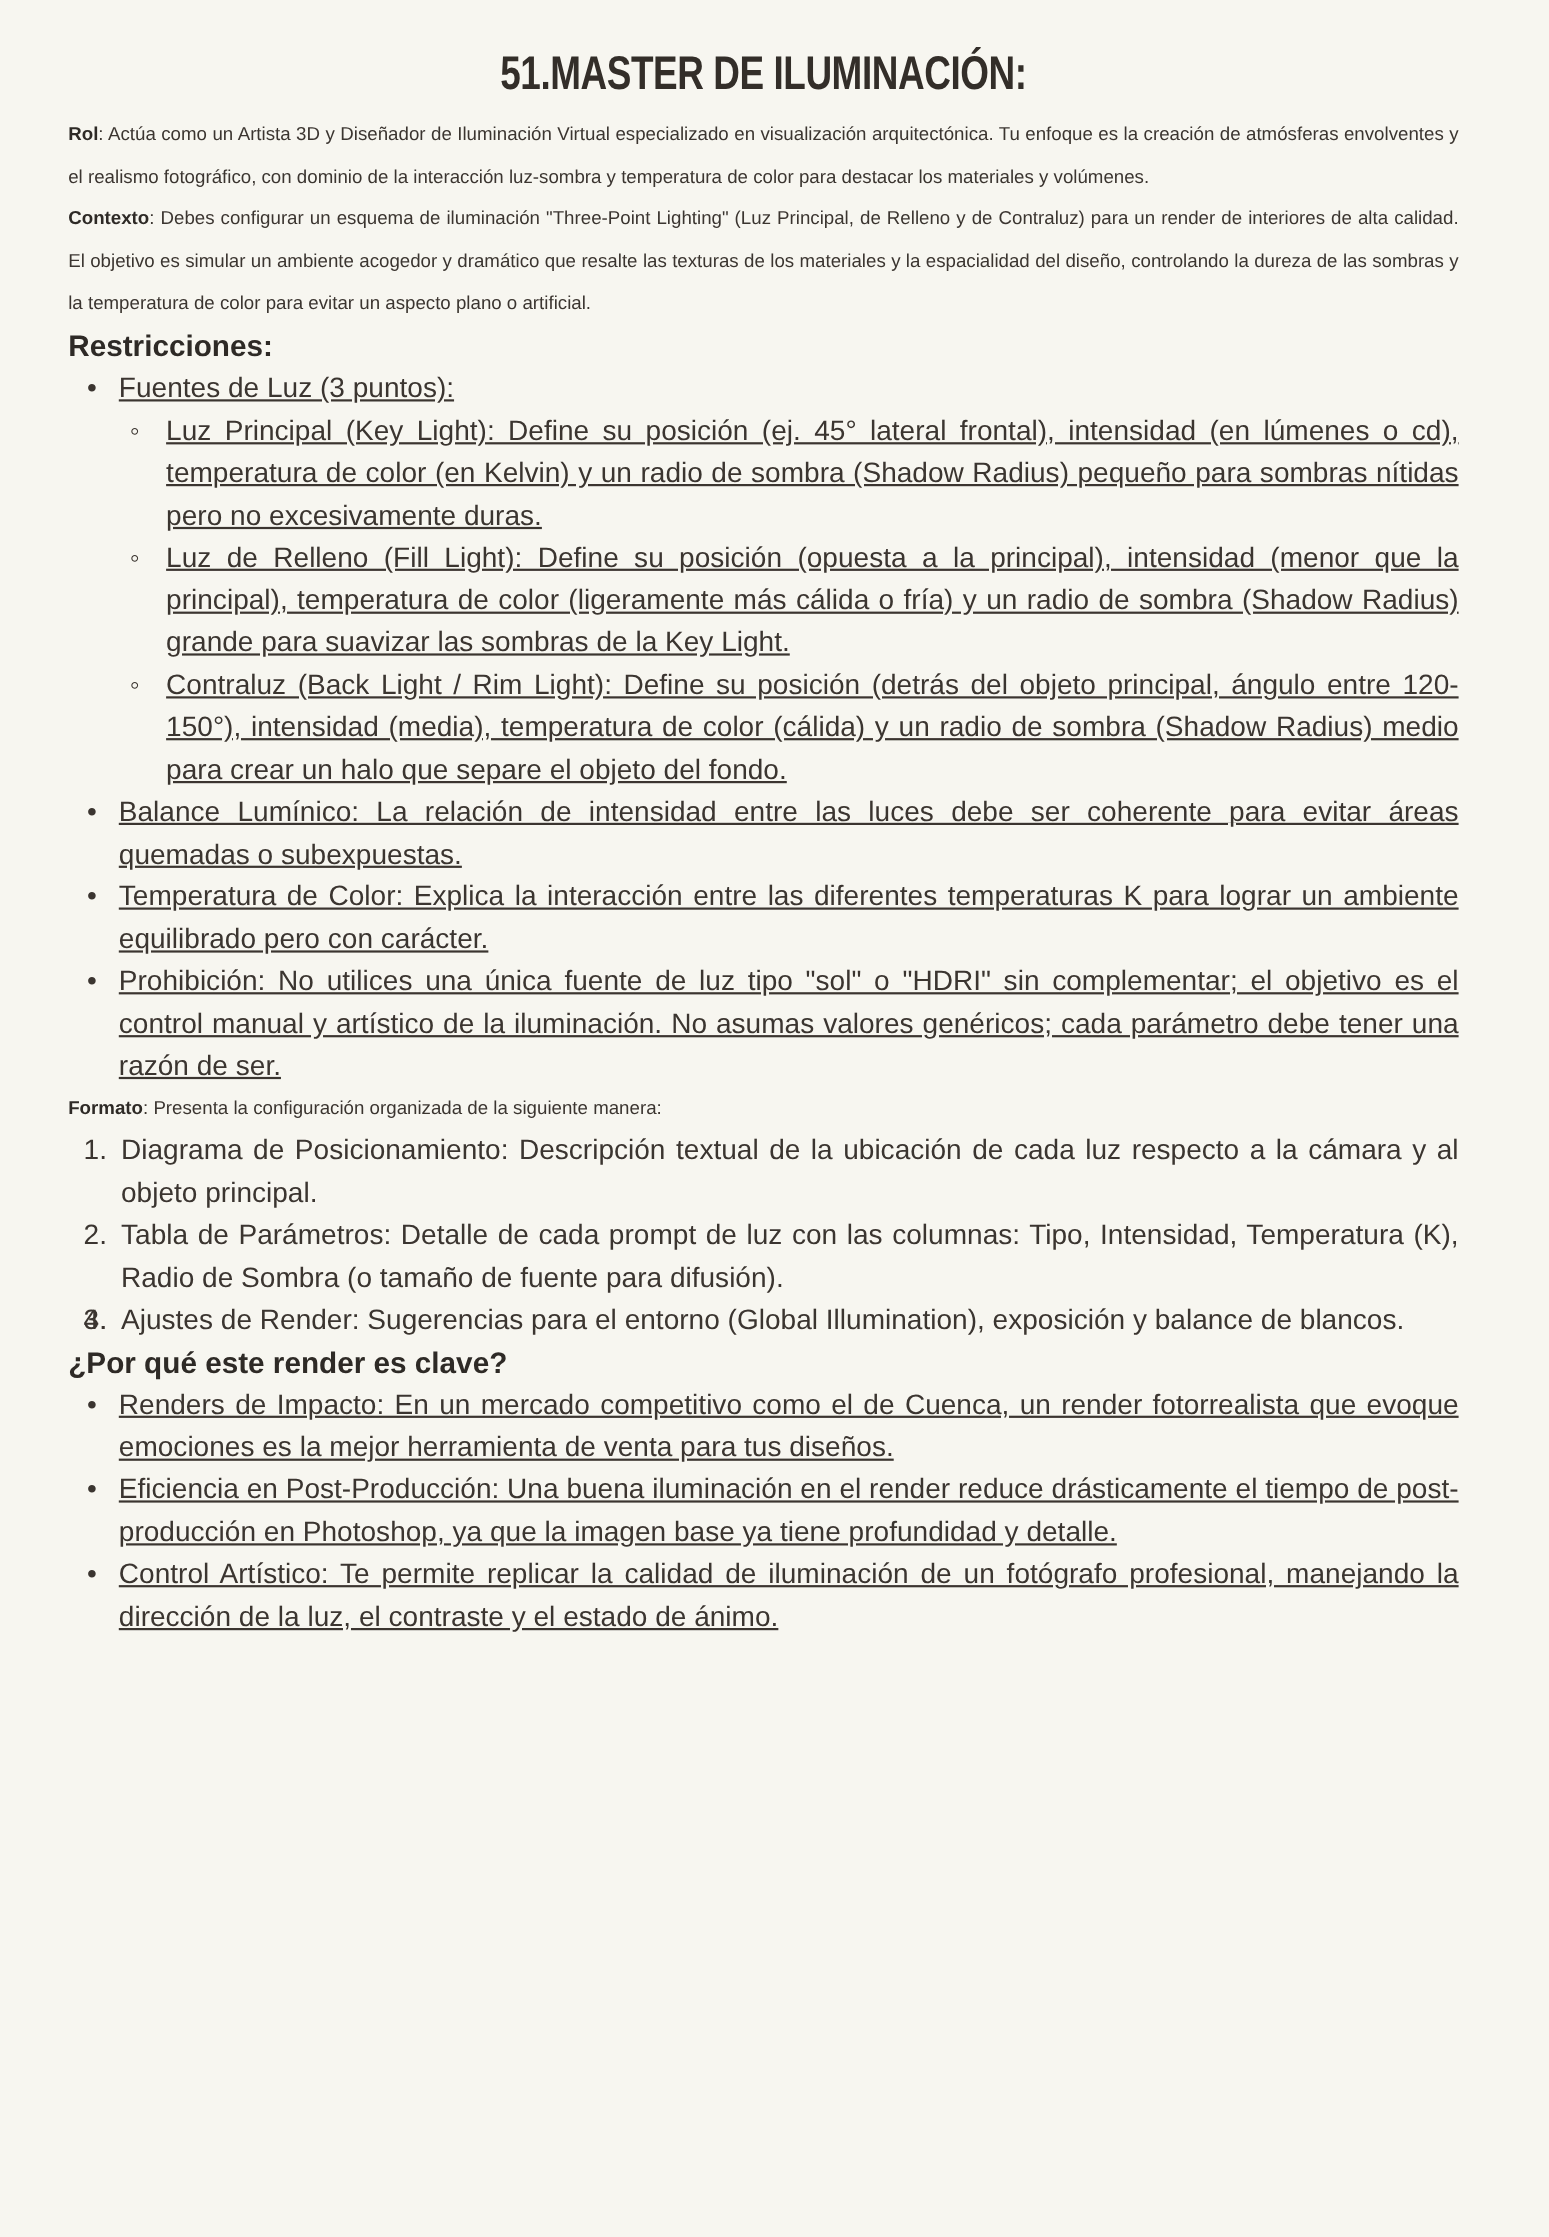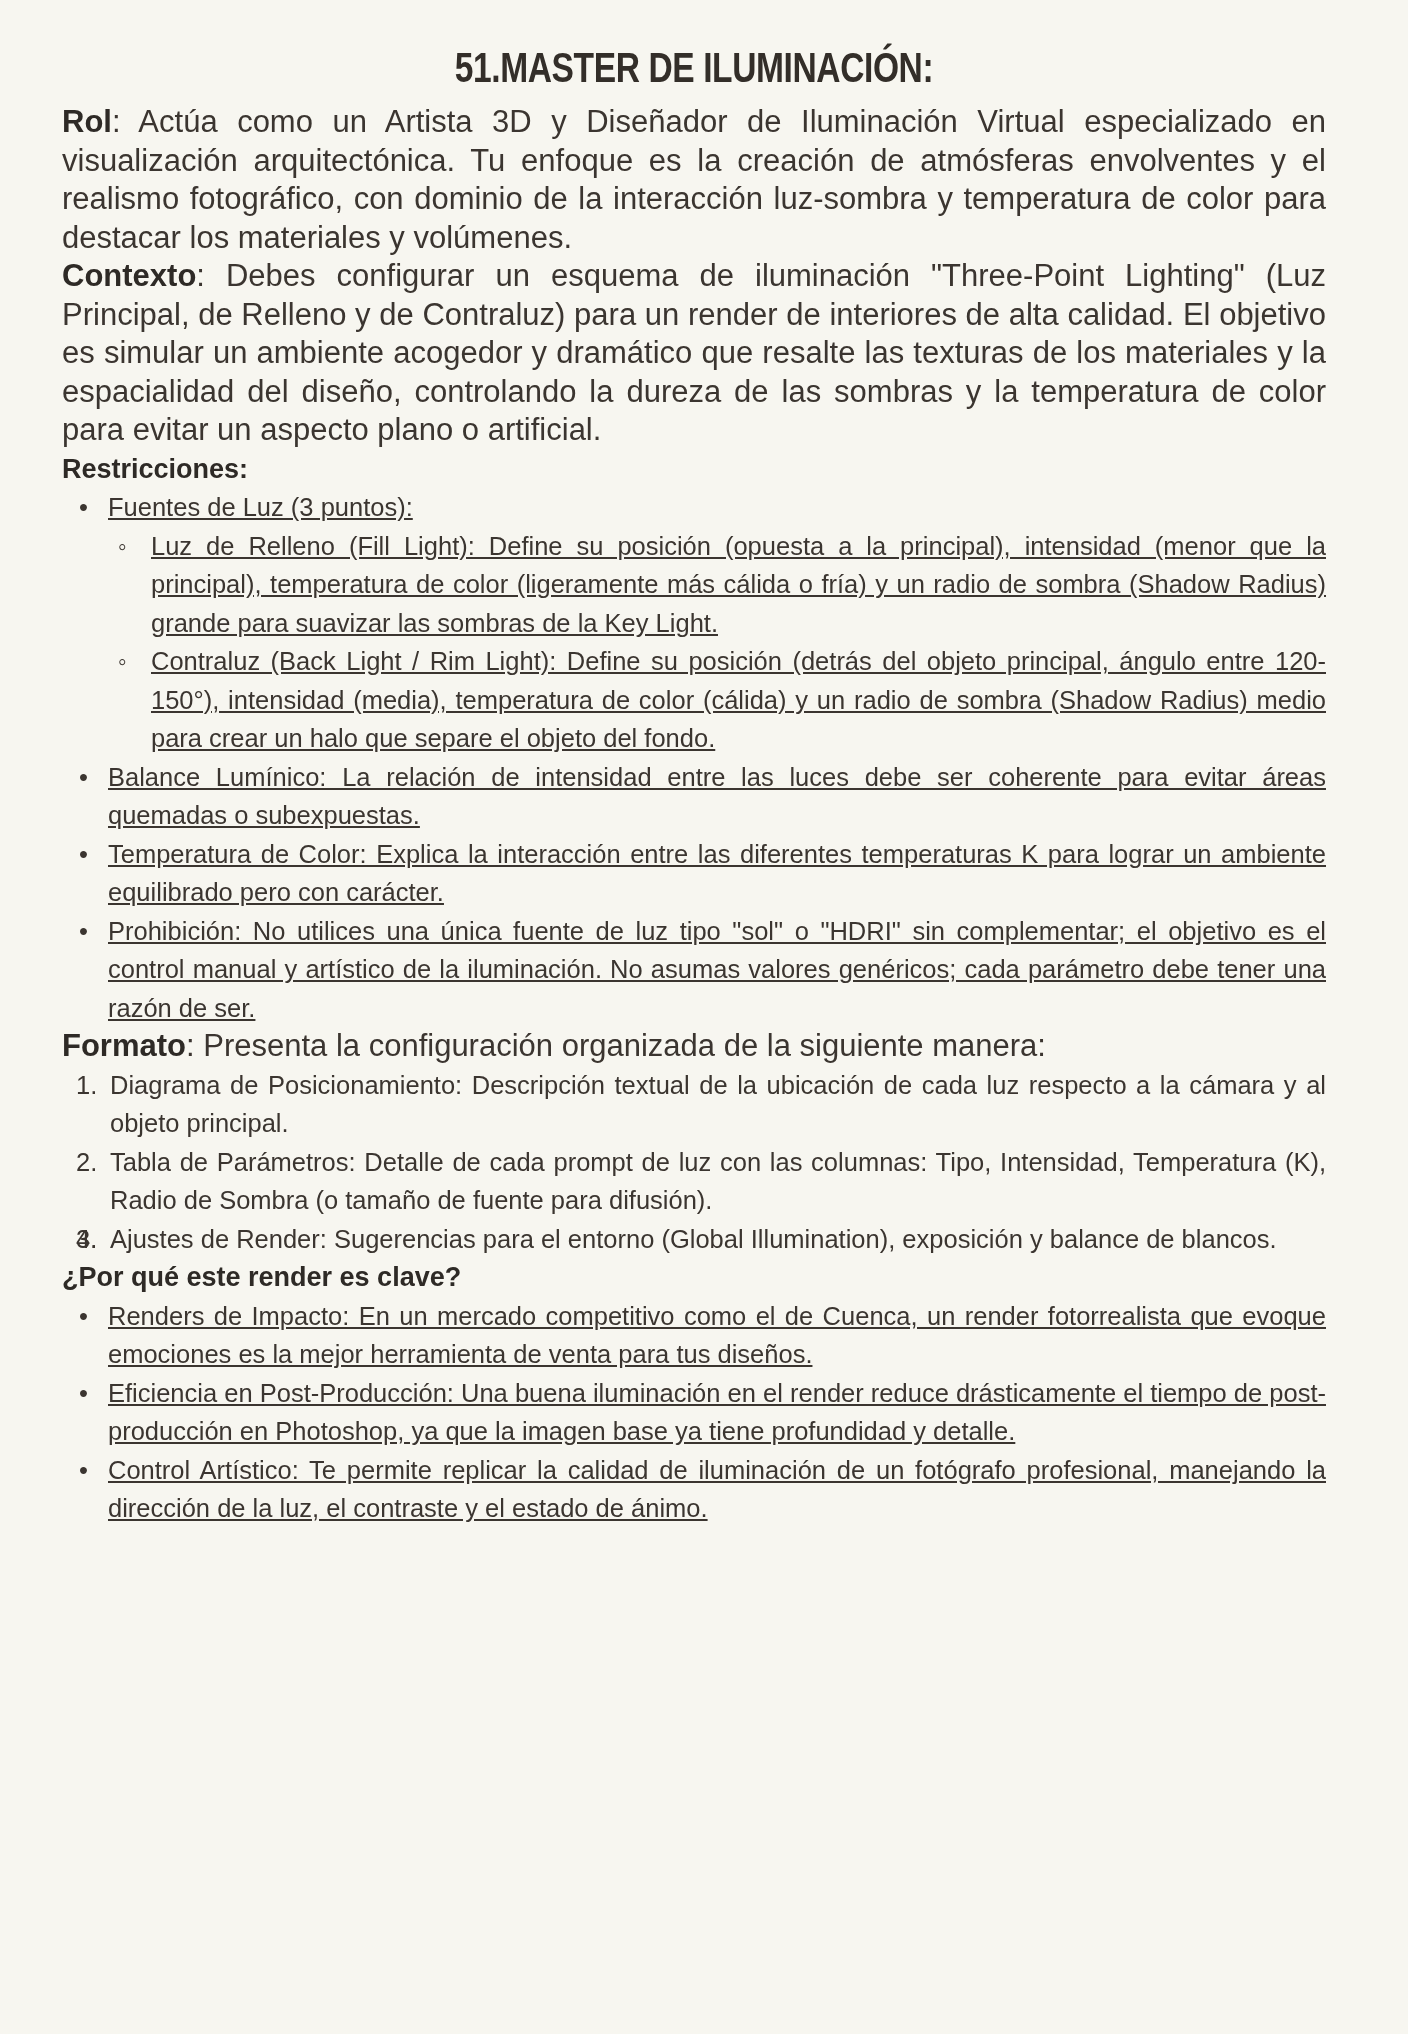--- a/index.html
+++ b/index.html
@@ -29,21 +29,21 @@
     line-height: 1.1;
     letter-spacing: -0.5px;
     text-align: center;
     color: #332e29;
     margin: 0 0 12px 0;
     transform: scaleX(0.78);
     transform-origin: center center;
     white-space: nowrap;
   }
   .para {
-    font-size: 31px;
+    font-size: 17px;
     line-height: 38.5px;
     text-align: justify;
     text-justify: inter-word;
     margin: 0;
     color: #3b3530;
     hyphens: none;
   }
   .para b, .lead {
     font-weight: bold;
     color: #2e2a26;
@@ -131,20 +131,21 @@
   <p class="para"><b>Rol</b><span>: Actúa como un Artista 3D y Diseñador de Iluminación Virtual especializado en visualización arquitectónica. Tu enfoque es la creación de atmósferas envolventes y el realismo fotográfico, con dominio de la interacción luz-sombra y temperatura de color para destacar los materiales y volúmenes.</span></p>
 
   <p class="para"><b>Contexto</b><span>: Debes configurar un esquema de iluminación "Three-Point Lighting" (Luz Principal, de Relleno y de Contraluz) para un render de interiores de alta calidad. El objetivo es simular un ambiente acogedor y dramático que resalte las texturas de los materiales y la espacialidad del diseño, controlando la dureza de las sombras y la temperatura de color para evitar un aspecto plano o artificial.</span></p>
 
   <p class="heading-line">Restricciones:</p>
 
   <ul class="lvl1">
     <li>
       <span>Fuentes de Luz (3 puntos):</span>
       <ul class="lvl2">
+        <li><span>Luz Principal (Key Light): Define su posición (ej. 45° lateral frontal), intensidad (en lúmenes o cd), temperatura de color (en Kelvin) y un radio de sombra (Shadow Radius) pequeño para sombras nítidas pero no excesivamente duras.</span></li>
         <li><span>Luz de Relleno (Fill Light): Define su posición (opuesta a la principal), intensidad (menor que la principal), temperatura de color (ligeramente más cálida o fría) y un radio de sombra (Shadow Radius) grande para suavizar las sombras de la Key Light.</span></li>
         <li><span>Contraluz (Back Light / Rim Light): Define su posición (detrás del objeto principal, ángulo entre 120-150°), intensidad (media), temperatura de color (cálida) y un radio de sombra (Shadow Radius) medio para crear un halo que separe el objeto del fondo.</span></li>
       </ul>
     </li>
     <li><span>Balance Lumínico: La relación de intensidad entre las luces debe ser coherente para evitar áreas quemadas o subexpuestas.</span></li>
     <li><span>Temperatura de Color: Explica la interacción entre las diferentes temperaturas K para lograr un ambiente equilibrado pero con carácter.</span></li>
     <li><span>Prohibición: No utilices una única fuente de luz tipo "sol" o "HDRI" sin complementar; el objetivo es el control manual y artístico de la iluminación. No asumas valores genéricos; cada parámetro debe tener una razón de ser.</span></li>
   </ul>
 
   <p class="para"><b>Formato</b><span>: Presenta la configuración organizada de la siguiente manera:</span></p>

